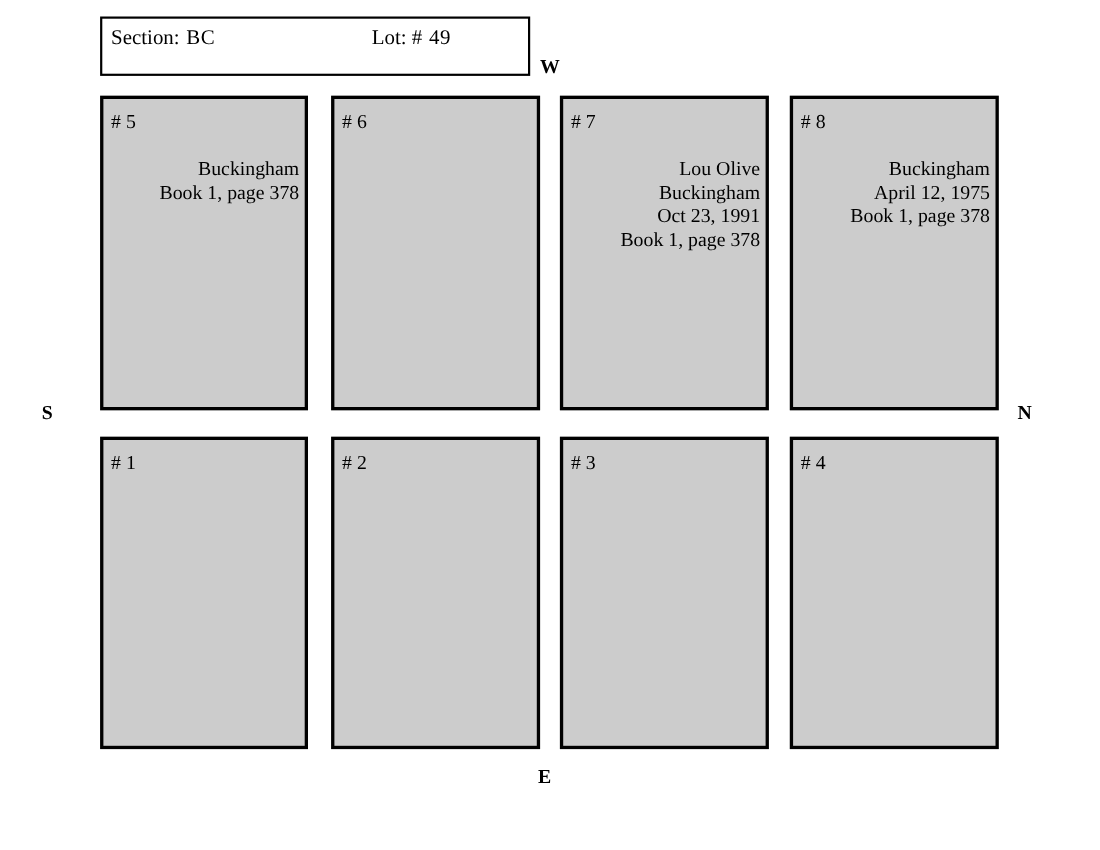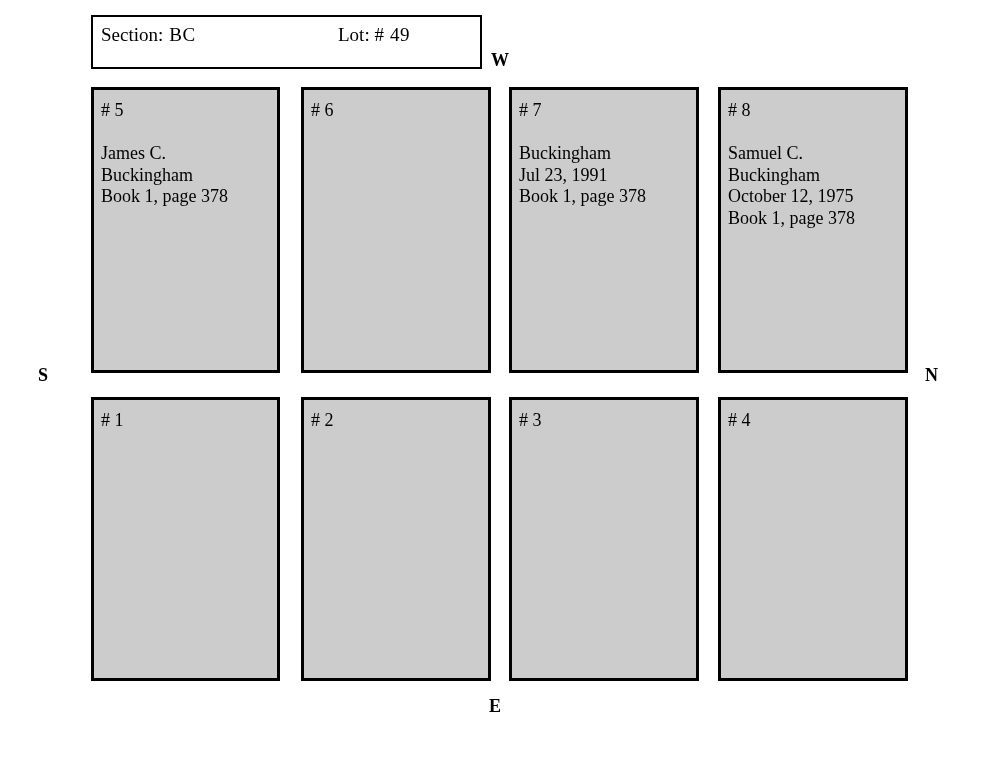--- a/index.html
+++ b/index.html
@@ -13,20 +13,21 @@
     background: #ffffff;
     font-family: "Liberation Serif", "DejaVu Serif", serif;
     color: #000000;
     overflow: hidden;
   }
 
   #diagram {
     position: relative;
     width: 1000px;
     height: 773px;
+    text-align: right;
   }
 
   
   .header-box {
     position: absolute;
     left: 91px;
     top: 15px;
     width: 391px;
     height: 54px;
     background: #ffffff;
@@ -122,51 +123,50 @@
   </div>
 
   <div class="compass compass-w">W</div>
   <div class="compass compass-n">N</div>
   <div class="compass compass-e">E</div>
   <div class="compass compass-s">S</div>
 
   <div class="plot row-top col-1">
     <div class="plot-number"># 5</div>
     <div class="plot-details">
-      <div>James C.</div>
       <div>Buckingham</div>
       <div>Book 1, page 378</div>
     </div>
   </div>
 
   <div class="plot row-top col-2">
     <div class="plot-number"># 6</div>
     <div class="plot-details">
       <div></div>
       <div></div>
       <div></div>
       <div></div>
     </div>
   </div>
 
   <div class="plot row-top col-3">
     <div class="plot-number"># 7</div>
     <div class="plot-details">
+      <div>Lou Olive</div>
       <div>Buckingham</div>
-      <div>Jul 23, 1991</div>
+      <div>Oct 23, 1991</div>
       <div>Book 1, page 378</div>
     </div>
   </div>
 
   <div class="plot row-top col-4">
     <div class="plot-number"># 8</div>
     <div class="plot-details">
-      <div>Samuel C.</div>
       <div>Buckingham</div>
-      <div>October 12, 1975</div>
+      <div>April 12, 1975</div>
       <div>Book 1, page 378</div>
     </div>
   </div>
 
   <div class="plot row-bottom col-1">
     <div class="plot-number"># 1</div>
     <div class="plot-details">
       <div></div>
       <div></div>
       <div></div>

